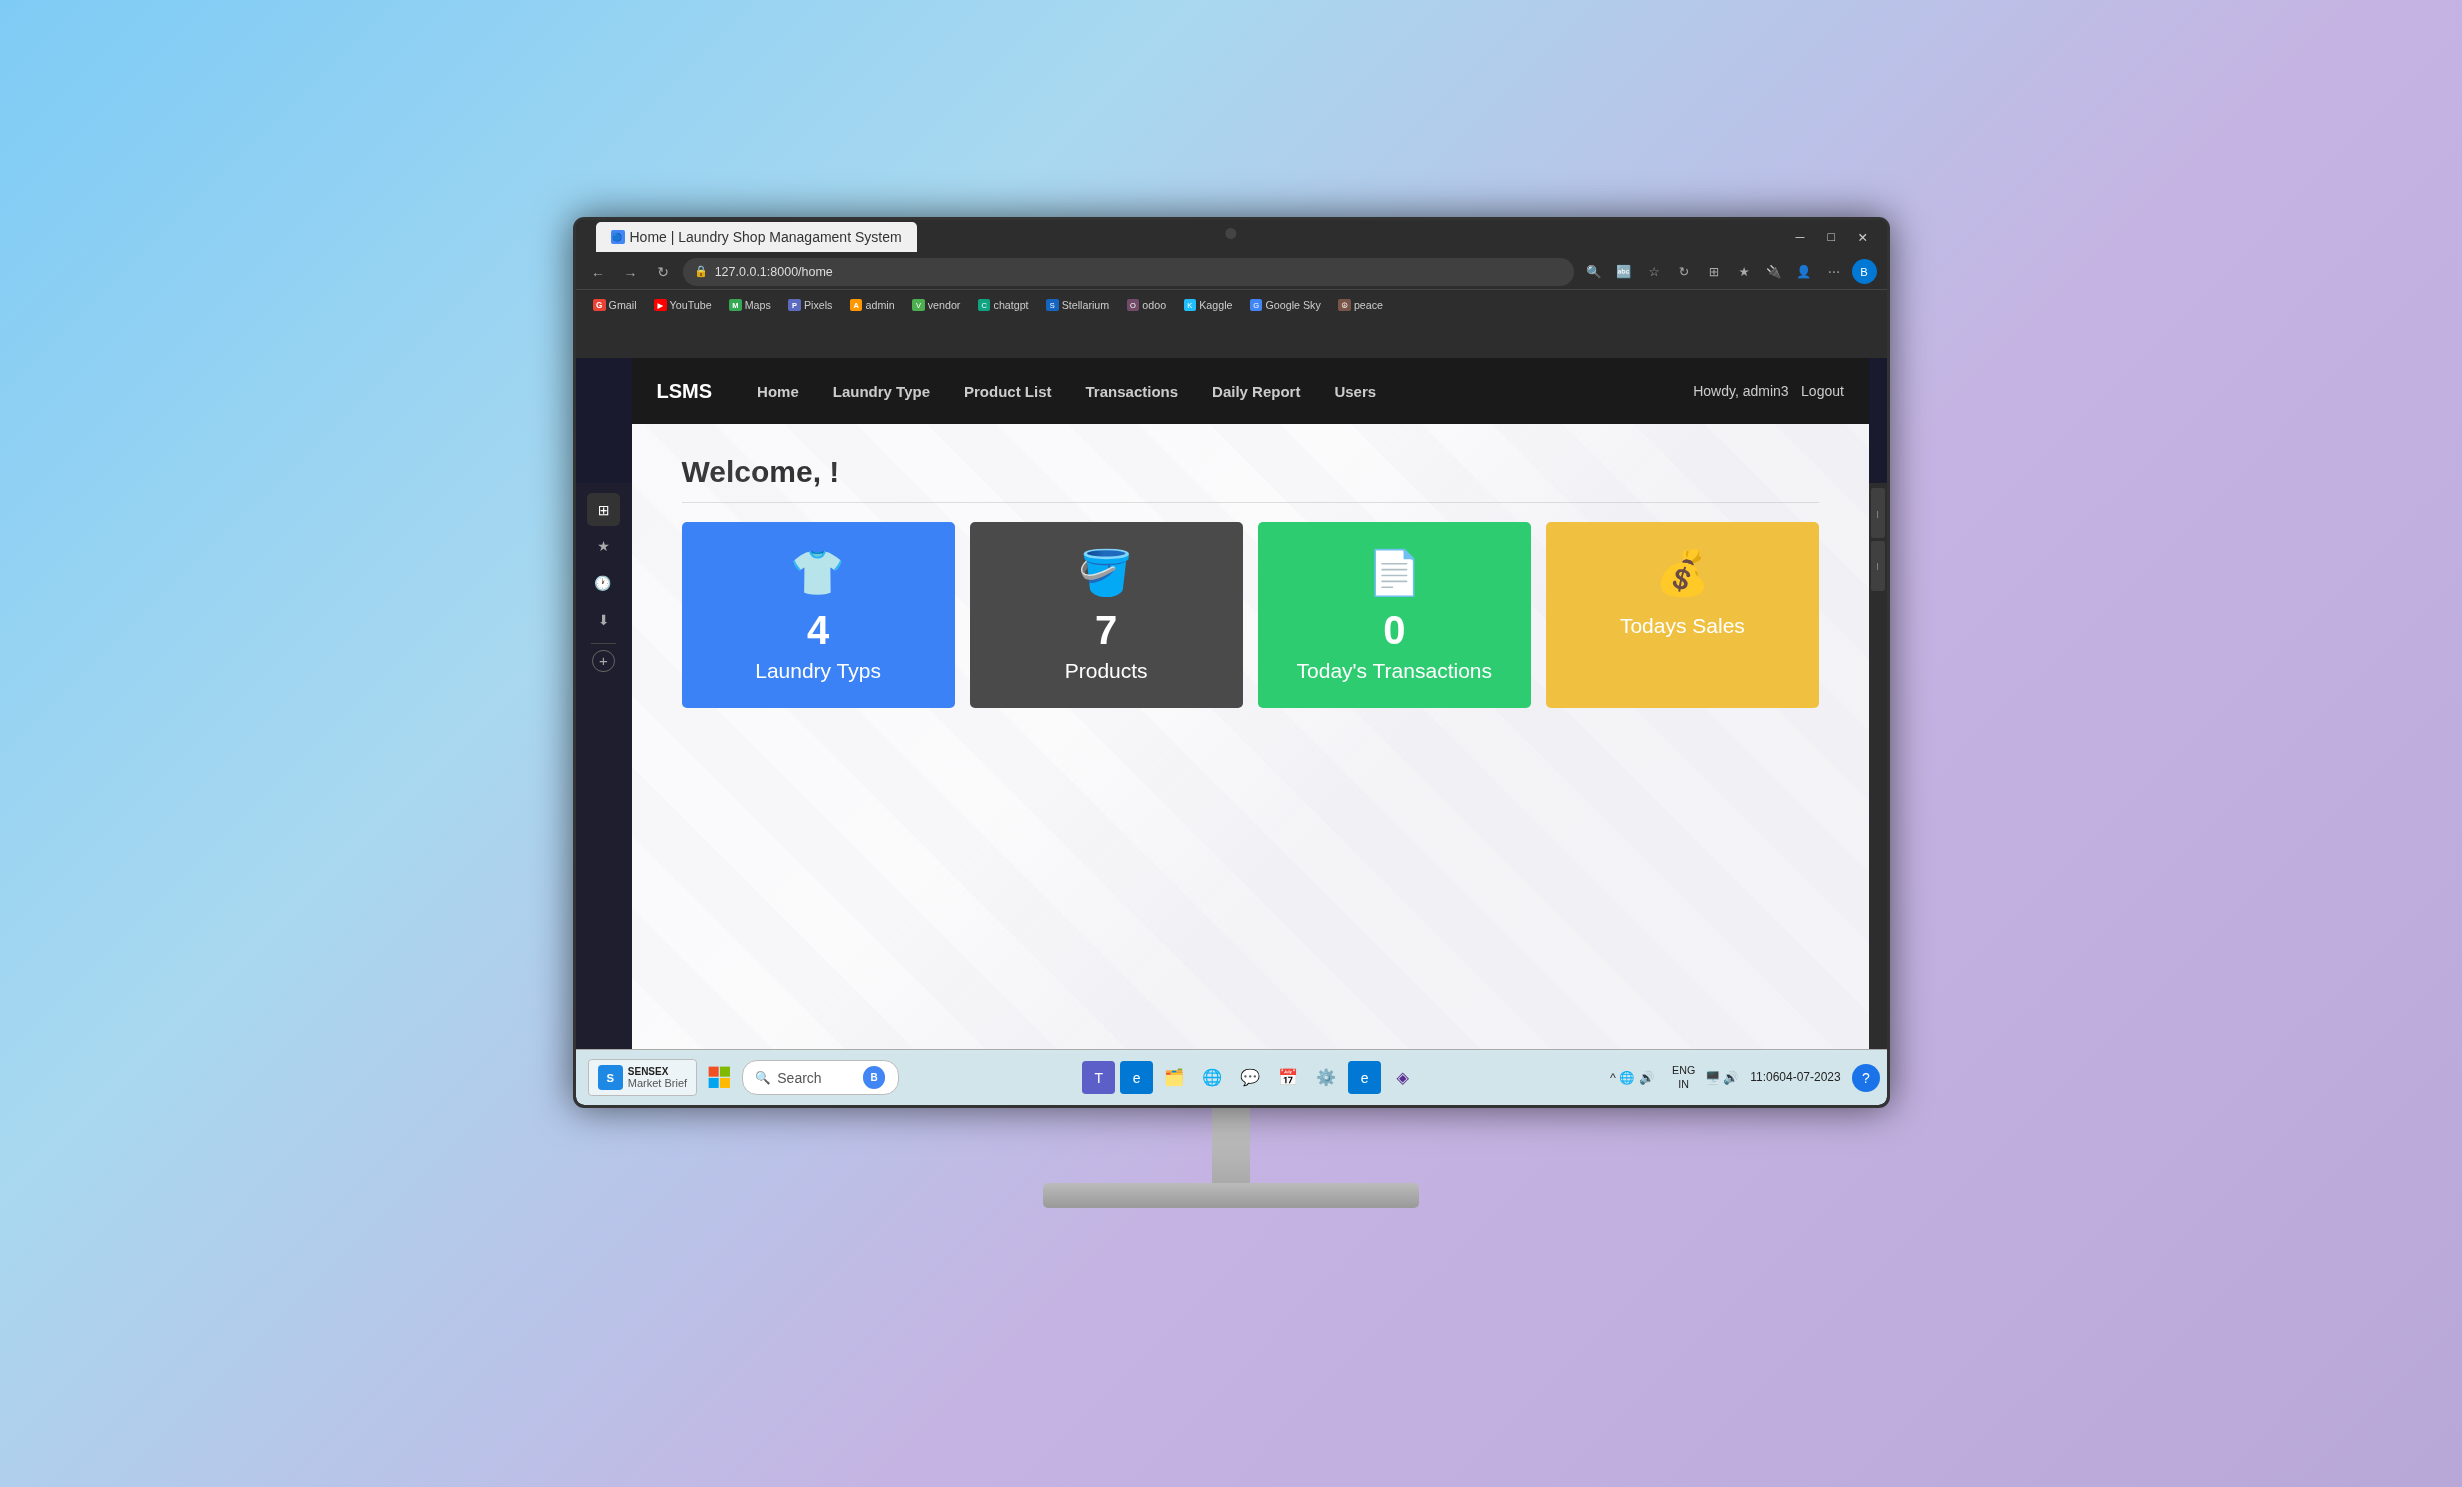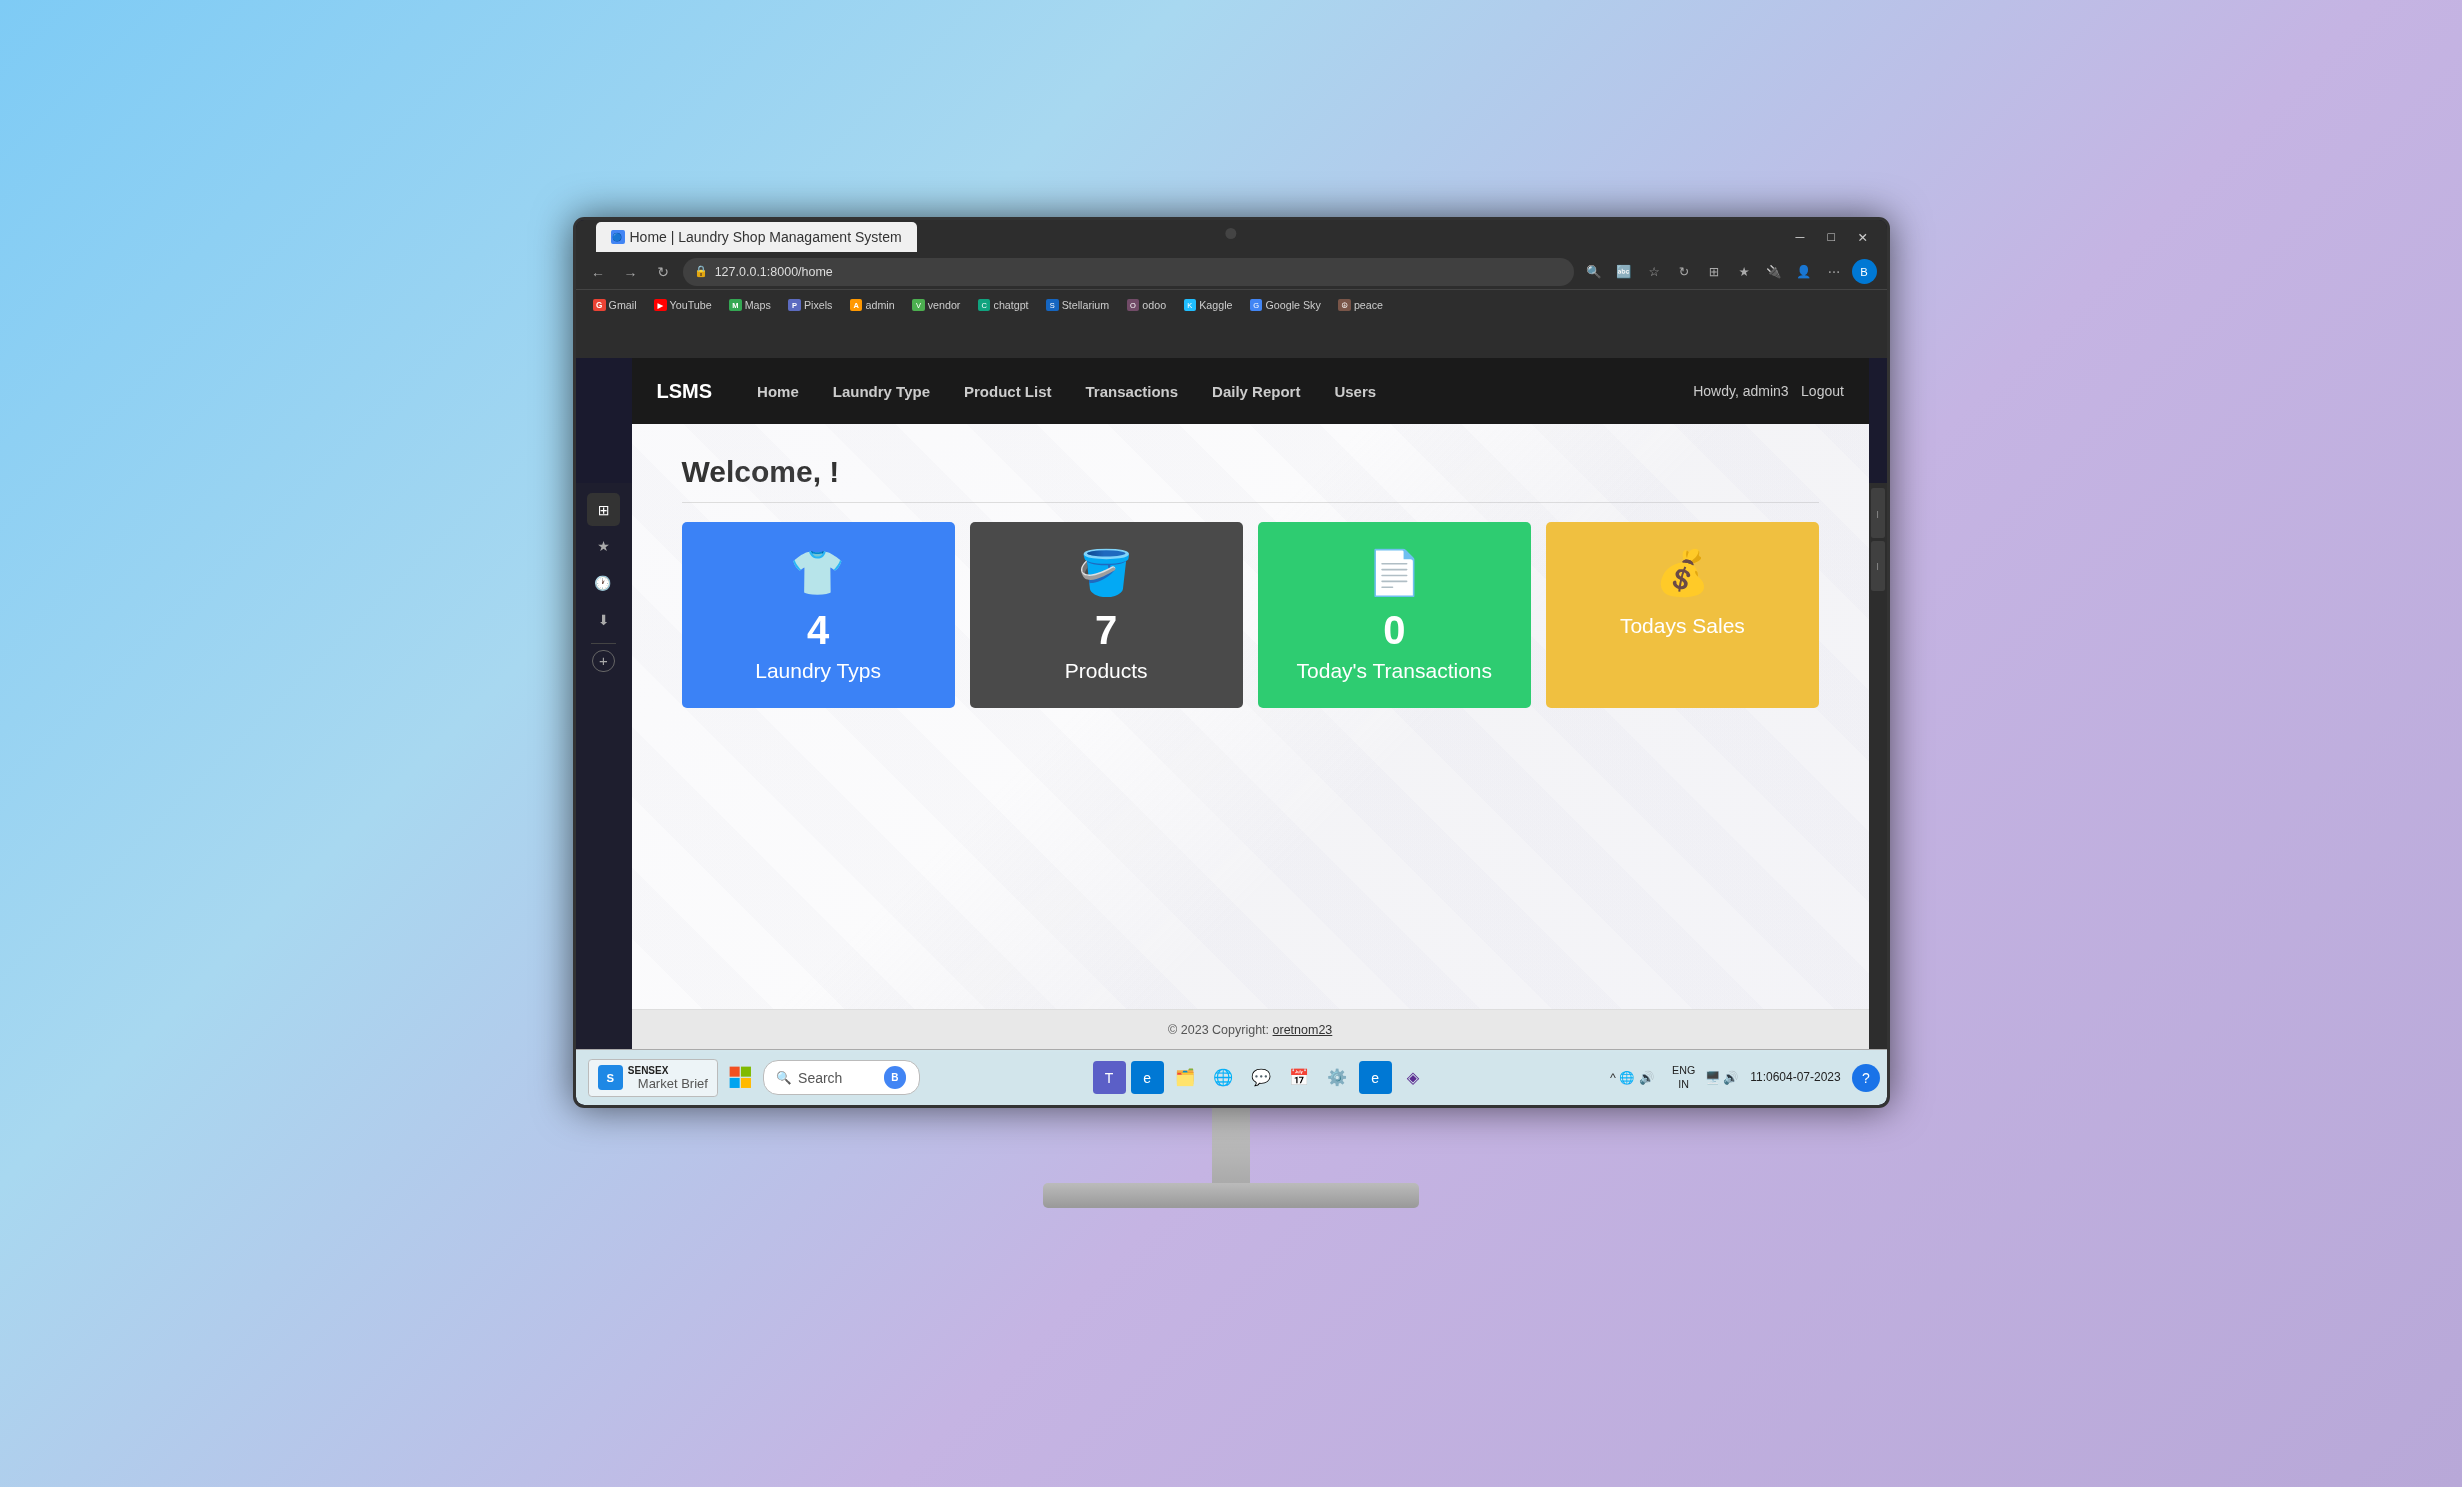--- a/index.html
+++ b/index.html
@@ -395,23 +395,22 @@
       flex-direction: column;
     }
 
     .taskbar-app-name {
       font-size: 10px;
       font-weight: bold;
       color: #222;
     }
 
     .taskbar-app-sub {
-      font-size: 13px;
+      font-size: 11px;
       color: #555;
-      margin-left: 10px;
     }
 
     .start-btn {
       width: 35px;
       height: 35px;
       display: flex;
       align-items: center;
       justify-content: center;
       border-radius: 3.8px;
       cursor: pointer;
@@ -764,24 +763,20 @@
             </div>
 
             <div class="card card-yellow">
               <div class="card-icon">💰</div>
               <div class="card-number"></div>
               <div class="card-label">Todays Sales</div>
             </div>
           </div>
         </div>
 
-        <div class="footer">
-          <span>© 2023 Copyright:</span>
-          <a>oretnom23</a>
-        </div>
       </div>
 
       <div class="bing-sidebar">
         <div class="bing-btn">|</div>
         <div class="bing-btn">|</div>
       </div>
     </div>
 
     <div class="taskbar">
       <div class="taskbar-app">

